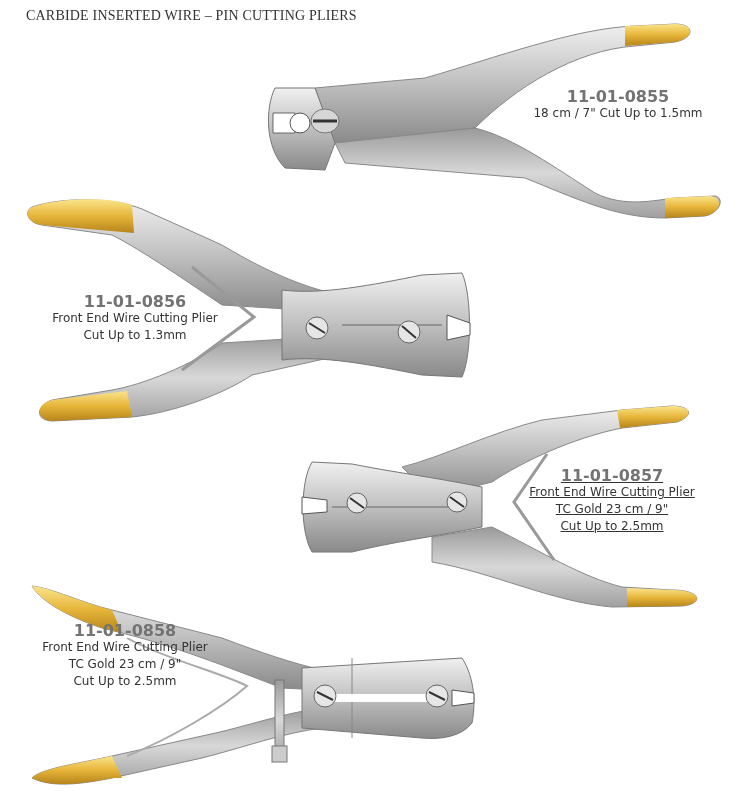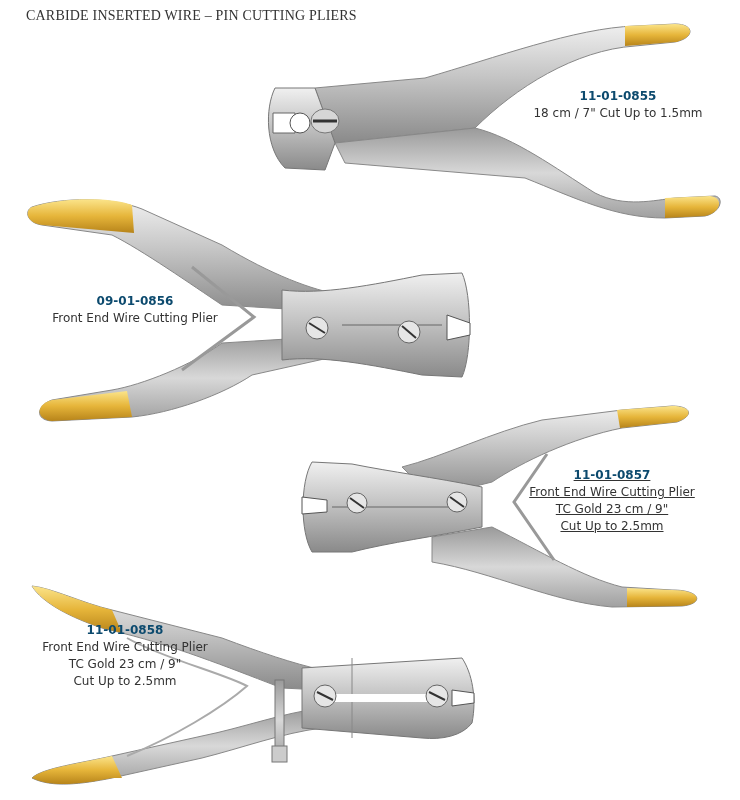--- a/index.html
+++ b/index.html
@@ -6,21 +6,21 @@
   body { width: 740px; height: 800px; position: relative; overflow: hidden; font-family: "Liberation Sans", sans-serif; }
   .page-title {
     position: absolute; left: 26px; top: 8px;
     font-family: "Liberation Serif", serif; font-size: 14px; color: #333; letter-spacing: 0.2px;
   }
   .product-image { position: absolute; }
   .caption {
     position: absolute; text-align: center; color: #333;
     font-family: "DejaVu Sans", sans-serif; font-size: 12px; line-height: 17px;
   }
-  .caption .code { font-weight: bold; font-size: 12px; color: #0c4a6e; }
+  .caption .code { font-weight: bold; font-size: 16px; color: #737373; }
   .caption div { white-space: nowrap; }
 </style>
 </head>
 <body>
 
 <div class="page-title">CARBIDE INSERTED WIRE – PIN CUTTING PLIERS</div>
 
 <svg width="0" height="0" style="position:absolute">
   <defs>
     <linearGradient id="steel" x1="0" y1="0" x2="0" y2="1">
@@ -77,22 +77,23 @@
   <line x1="320" y1="130" x2="420" y2="130" stroke="#666"></line>
 
   <circle cx="295" cy="133" r="11" fill="#e6e6e6" stroke="#666"></circle>
   <line x1="287" y1="128" x2="303" y2="138" stroke="#333" stroke-width="2"></line>
   <circle cx="387" cy="137" r="11" fill="#e6e6e6" stroke="#666"></circle>
   <line x1="380" y1="131" x2="394" y2="143" stroke="#333" stroke-width="2"></line>
 
   <path d="M425 120 L448 128 L448 140 L425 145 Z" fill="#fff" stroke="#555"></path>
 </svg>
 <div class="caption" style="left:40px; top:293px; width:190px;">
-  <div class="code">09-01-0856</div>
+  <div class="code">11-01-0856</div>
   <div>Front End Wire Cutting Plier</div>
+  <div>Cut Up to 1.3mm</div>
 </div>
 
 <svg class="product-image" style="left:292px; top:402px;" width="440" height="210" viewBox="0 0 440 210">
 
   <path d="M110 65 C150 55 200 30 250 18 L330 8 L380 4 C400 4 402 14 385 20 L330 26 C280 36 230 60 200 80 L140 95 Z" fill="url(#steel)" stroke="#888"></path>
 
   <path d="M140 135 L200 125 C250 150 290 175 330 185 L380 188 C410 188 412 202 390 204 L320 205 C260 200 200 170 140 160 Z" fill="url(#steel2)" stroke="#888"></path>
 
   <path d="M325 8 L380 4 C400 4 402 14 385 20 L328 26 Z" fill="url(#gold)"></path>
   <path d="M335 186 L380 188 C410 188 412 202 390 204 L335 205 Z" fill="url(#gold)"></path>

